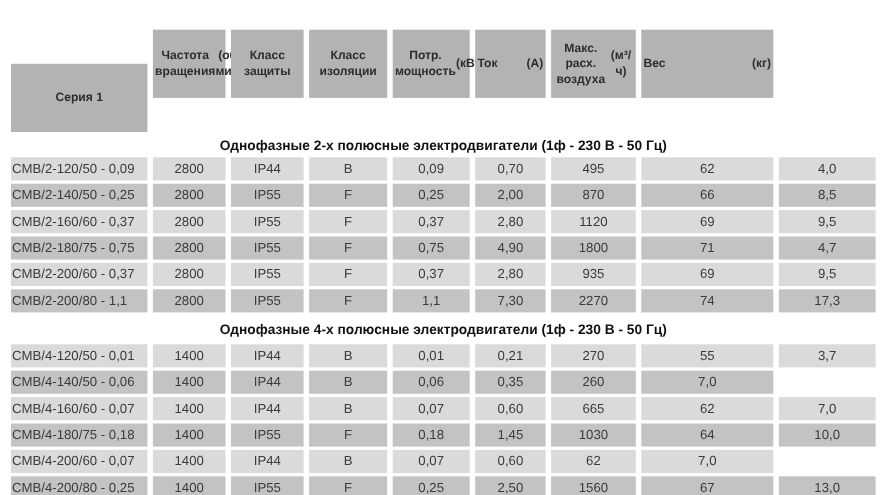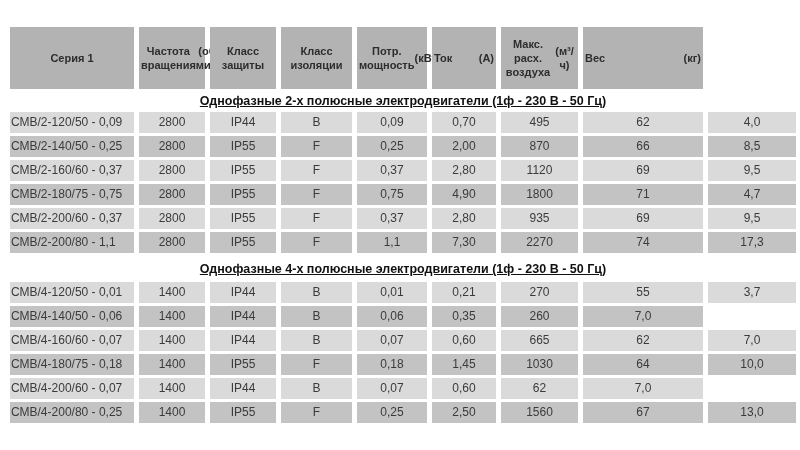--- a/index.html
+++ b/index.html
@@ -33,35 +33,34 @@
     padding: 7px 2px 5px 2px;
     display: flex;
     justify-content: space-between;
     align-items: center;
     text-align: center;
     font-weight: bold;
     font-size: 11px;
     line-height: 1.25;
     color: #2d2d2d;
   }
-  .th.center { justify-content: center; }
+  .th.center { justify-content: center; margin-top: 31px; }
   .th-label { display: block; }
   .th-label.narrow { max-width: 50px; }
   .th-unit { display: block; }
   
   .section-title {
     height: 23px;
     display: flex;
     align-items: center;
     justify-content: center;
     text-align: center;
     font-weight: bold;
     font-size: 12.5px;
     color: #111111;
-    text-decoration: underline;
   }
   .section-title.second { height: 26px; }
   
   .trow { margin-bottom: 3px; }
   .cell {
     height: 21px;
     line-height: 21px;
     background: #dadada;
     font-size: 12px;
     color: #3b3b3b;

